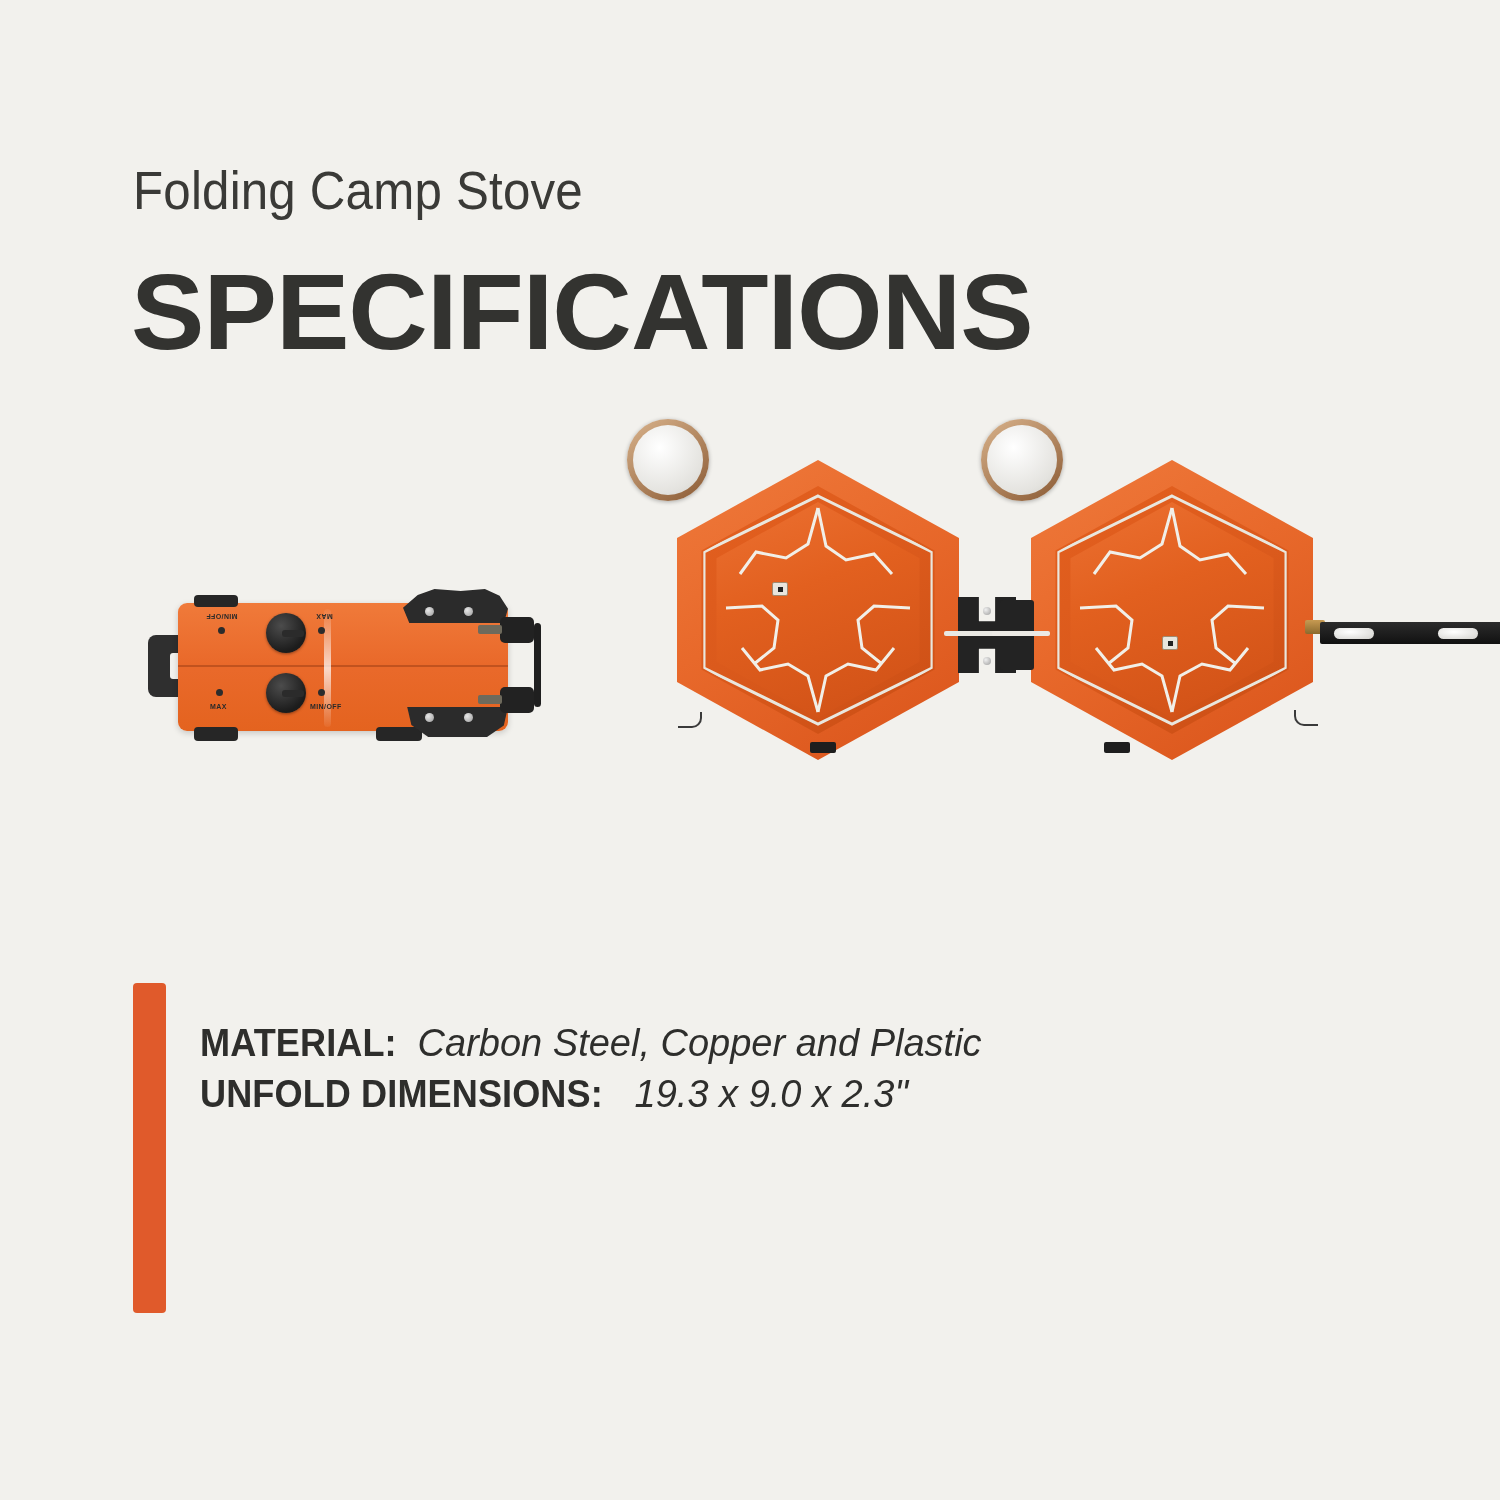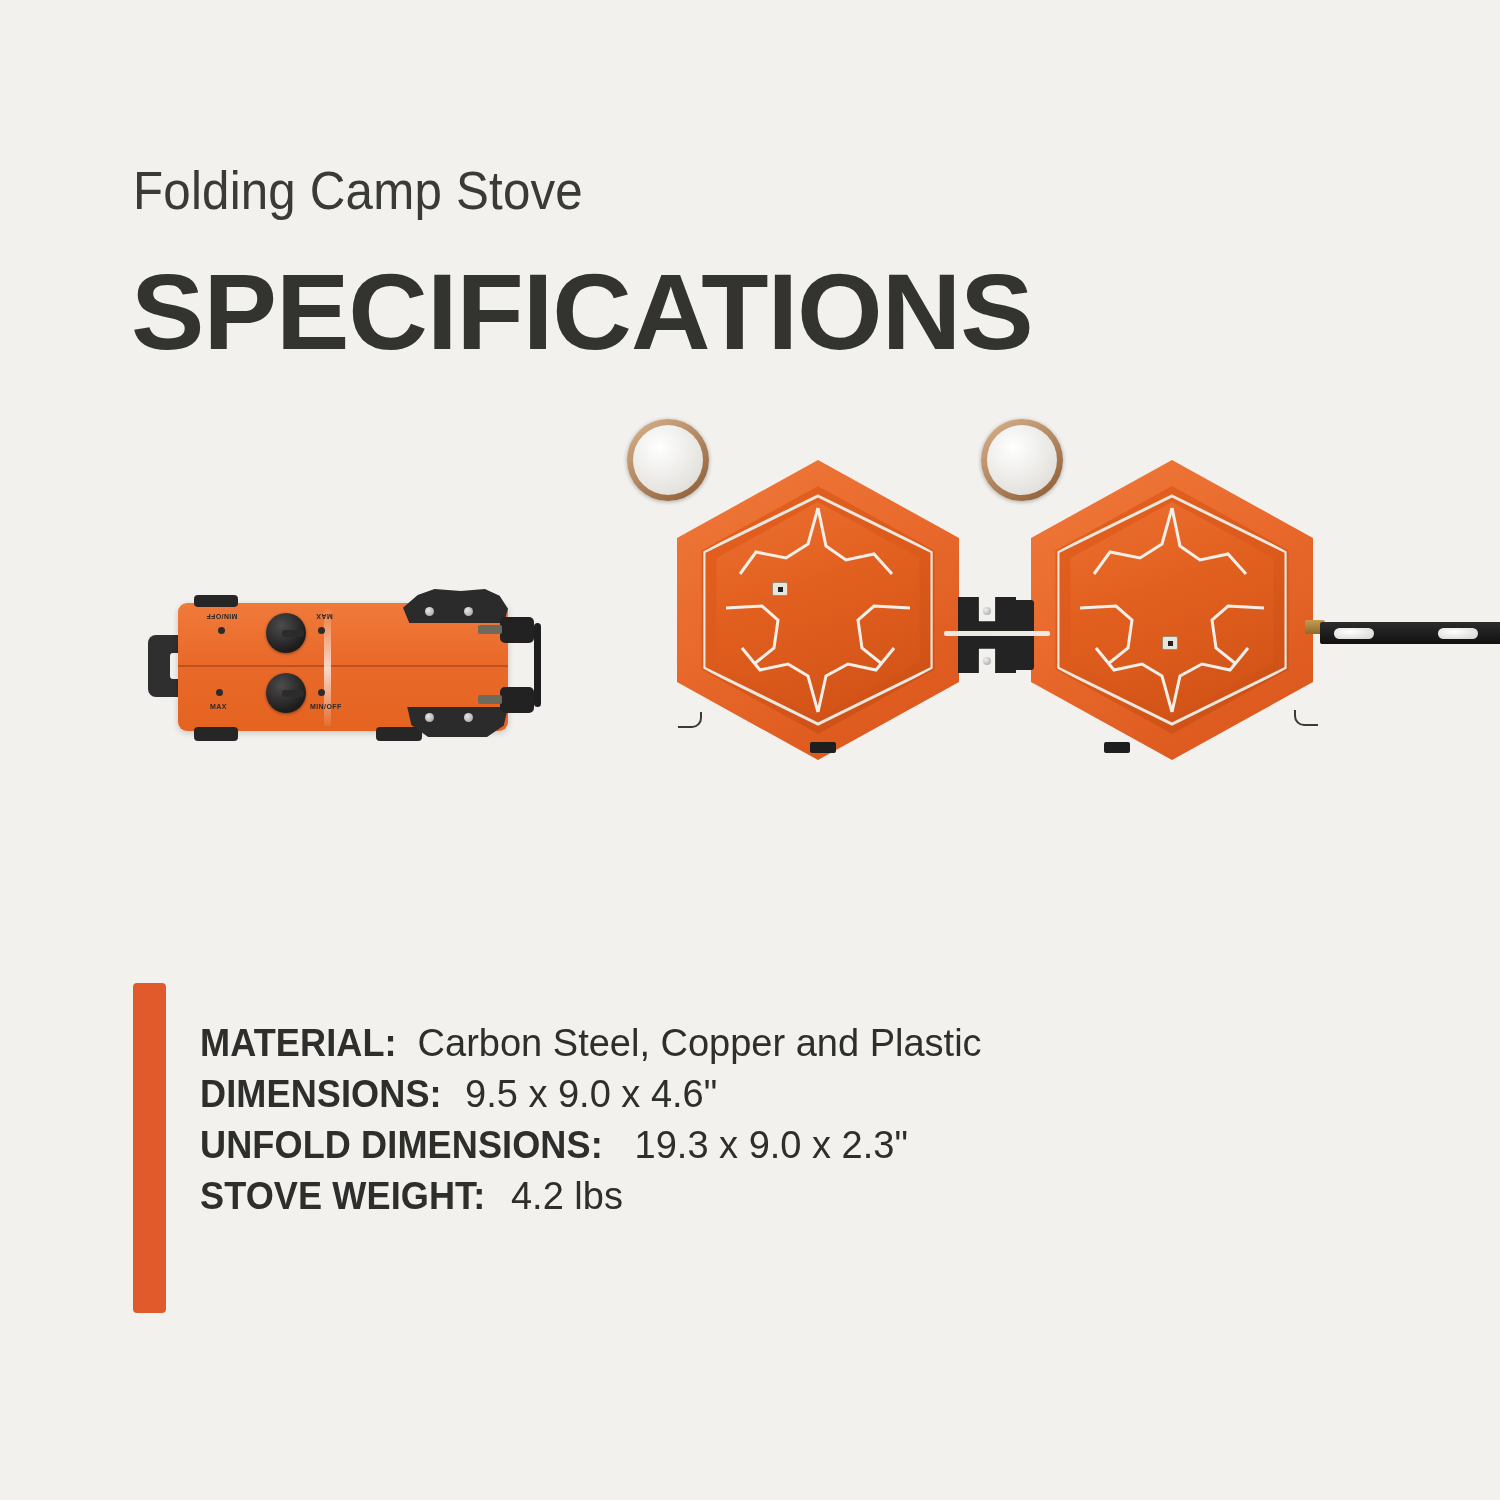--- a/index.html
+++ b/index.html
@@ -205,21 +205,21 @@
     background:#E05A2B; border-radius:4px;
   }
   .specs{ position:absolute; left:200px; top:1018px; width:1150px; }
   .spec-row{
     font-size:38px; line-height:51px; white-space:nowrap; color:#2e2e2c;
   }
   .spec-label{
     font-weight:700; letter-spacing:.1px;
     display:inline-block; transform:scaleX(.95); transform-origin:left center;
   }
-  .spec-value{ font-weight:400; }
+  .spec-value{ font-weight:400;font-style:italic; }
 </style>
 </head>
 <body>
 
 <div class="subtitle">Folding Camp Stove</div>
 <div class="maintitle">SPECIFICATIONS</div>
 
 <div class="photo">
 
   <div class="folded">
@@ -318,24 +318,16 @@
   </div>
 </div>
 
 <div class="accent"></div>
 <div class="specs">
   <div class="spec-row">
     <span class="spec-label">MATERIAL:</span>
     <span class="spec-value">Carbon Steel, Copper and Plastic</span>
   </div>
   <div class="spec-row">
-    <span class="spec-label">DIMENSIONS:</span>
-    <span class="spec-value">9.5 x 9.0 x 4.6"</span>
-  </div>
-  <div class="spec-row">
     <span class="spec-label">UNFOLD DIMENSIONS:</span>
     <span class="spec-value">19.3 x 9.0 x 2.3"</span>
   </div>
-  <div class="spec-row">
-    <span class="spec-label">STOVE WEIGHT:</span>
-    <span class="spec-value">4.2 lbs</span>
-  </div>
 </div>
 
 </body></html>

